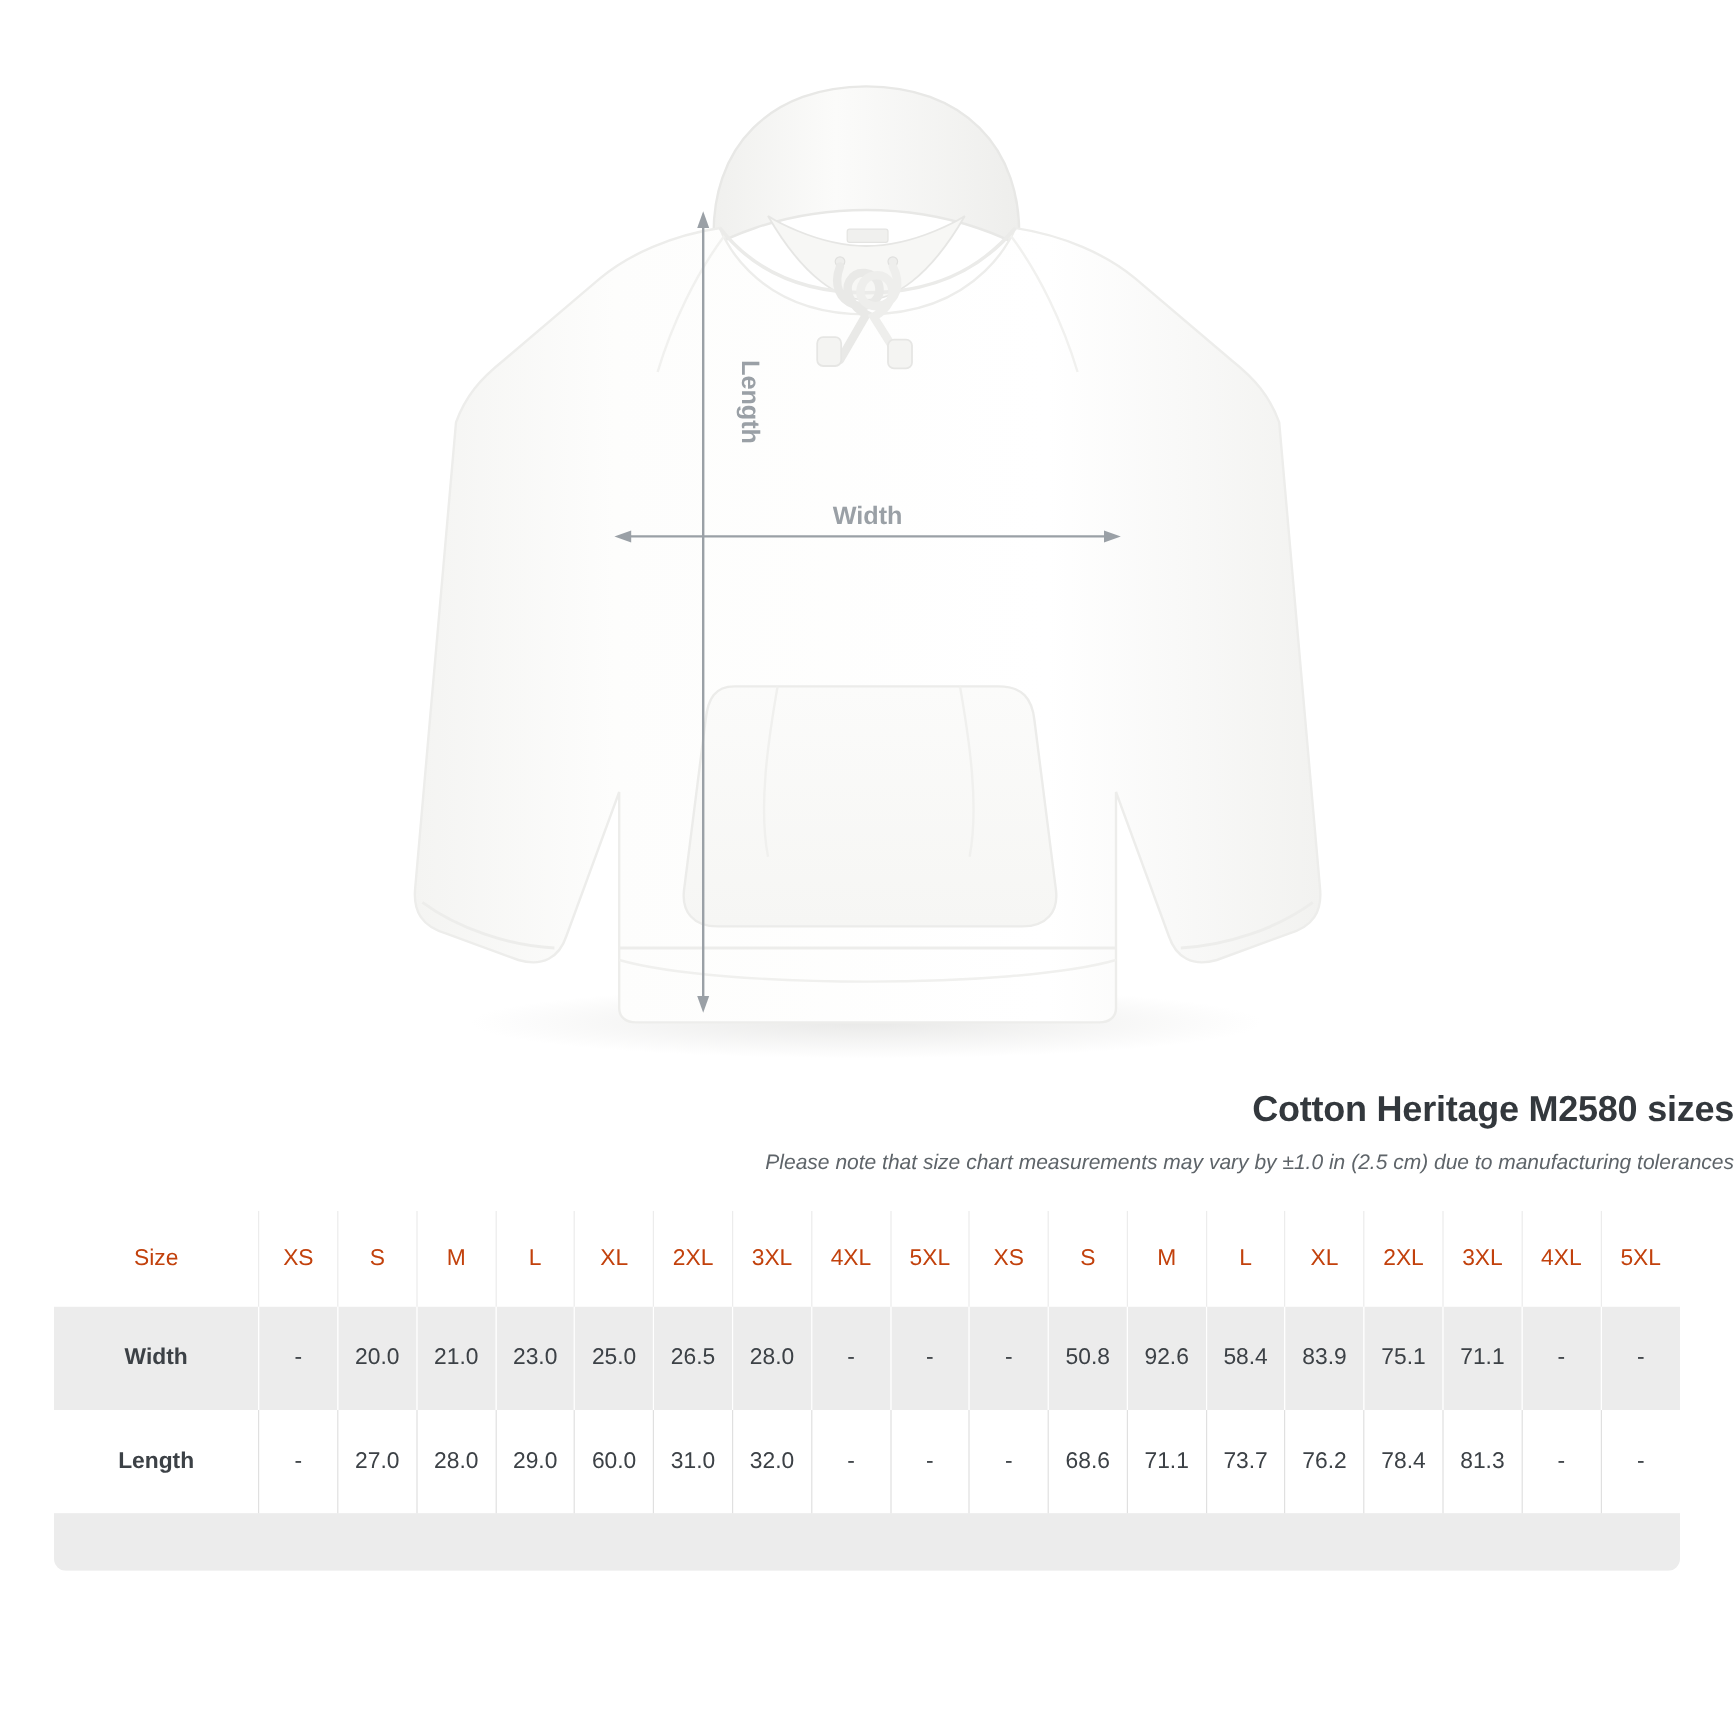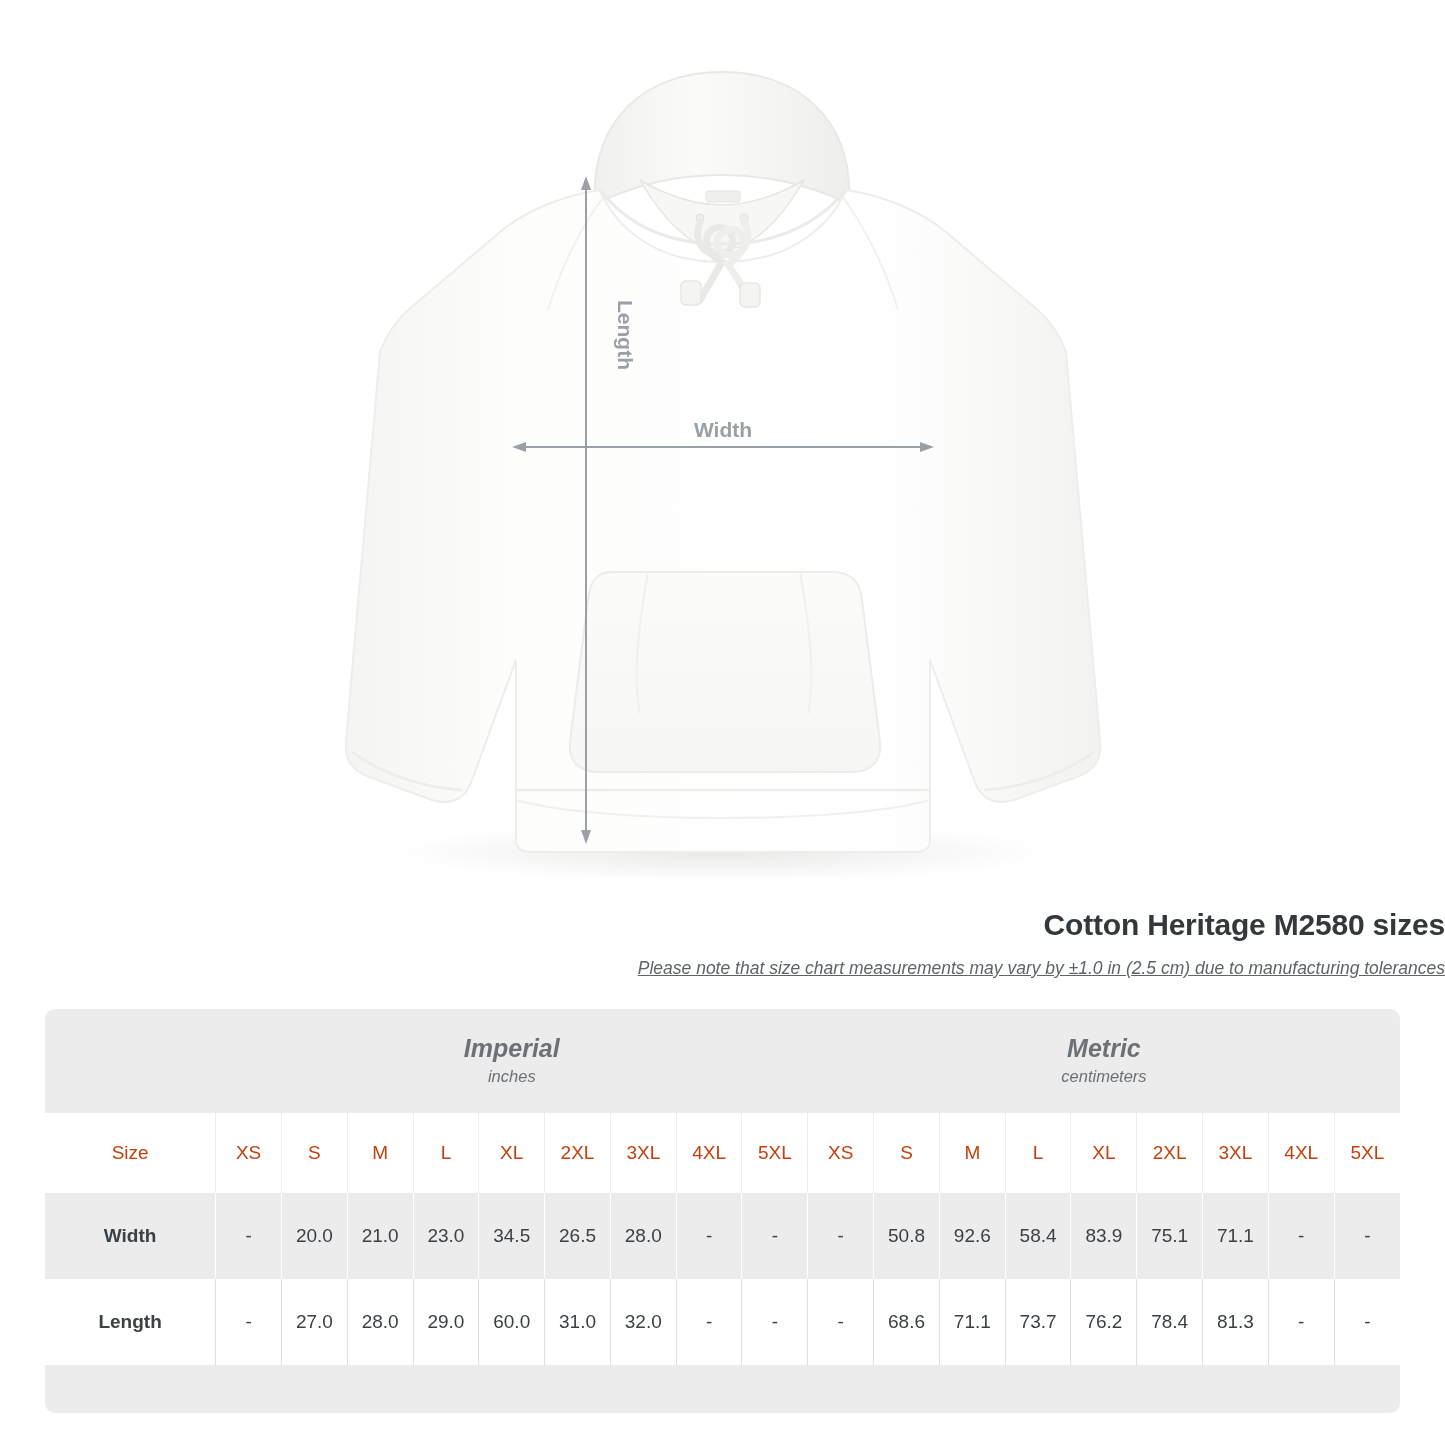--- a/index.html
+++ b/index.html
@@ -50,21 +50,20 @@
     font-size: 30px;
     font-weight: bold;
     color: #33383d;
     letter-spacing: -0.2px;
   }
   .chart-note {
     margin-top: 16px;
     font-size: 17.5px;
     font-style: italic;
     color: #5e6469;
-    text-decoration: underline;
   }
 
   
   .table-wrap {
     margin: 30px 45px 0 45px;
     width: 1355px;
     border-radius: 10px;
     overflow: hidden;
   }
 
@@ -264,31 +263,20 @@
 
   <div class="table-wrap">
     <table class="size-table">
       <colgroup>
         <col style="width:170px">
         <col span="9" style="width:65.5px">
         <col span="9" style="width:65.5px">
       </colgroup>
       <tbody>
 
-        <tr class="unit-row">
-          <td></td>
-          <td colspan="9">
-            <div class="unit-name">Imperial</div>
-            <div class="unit-sub">inches</div>
-          </td>
-          <td colspan="9">
-            <div class="unit-name">Metric</div>
-            <div class="unit-sub">centimeters</div>
-          </td>
-        </tr>
 
         <tr class="head-row">
           <td class="rowlabel">Size</td>
           <td class="cell-sep">XS</td>
           <td class="cell-sep">S</td>
           <td class="cell-sep">M</td>
           <td class="cell-sep">L</td>
           <td class="cell-sep">XL</td>
           <td class="cell-sep">2XL</td>
           <td class="cell-sep">3XL</td>
@@ -304,21 +292,21 @@
           <td class="cell-sep">4XL</td>
           <td class="cell-sep">5XL</td>
         </tr>
 
         <tr class="data-row shade">
           <td class="rowlabel">Width</td>
           <td class="cell-sep">-</td>
           <td class="cell-sep">20.0</td>
           <td class="cell-sep">21.0</td>
           <td class="cell-sep">23.0</td>
-          <td class="cell-sep">34.5</td>
+          <td class="cell-sep">25.0</td>
           <td class="cell-sep">26.5</td>
           <td class="cell-sep">28.0</td>
           <td class="cell-sep">-</td>
           <td class="cell-sep">-</td>
           <td class="cell-sep group-gap">-</td>
           <td class="cell-sep">50.8</td>
           <td class="cell-sep">92.6</td>
           <td class="cell-sep">58.4</td>
           <td class="cell-sep">83.9</td>
           <td class="cell-sep">75.1</td>

